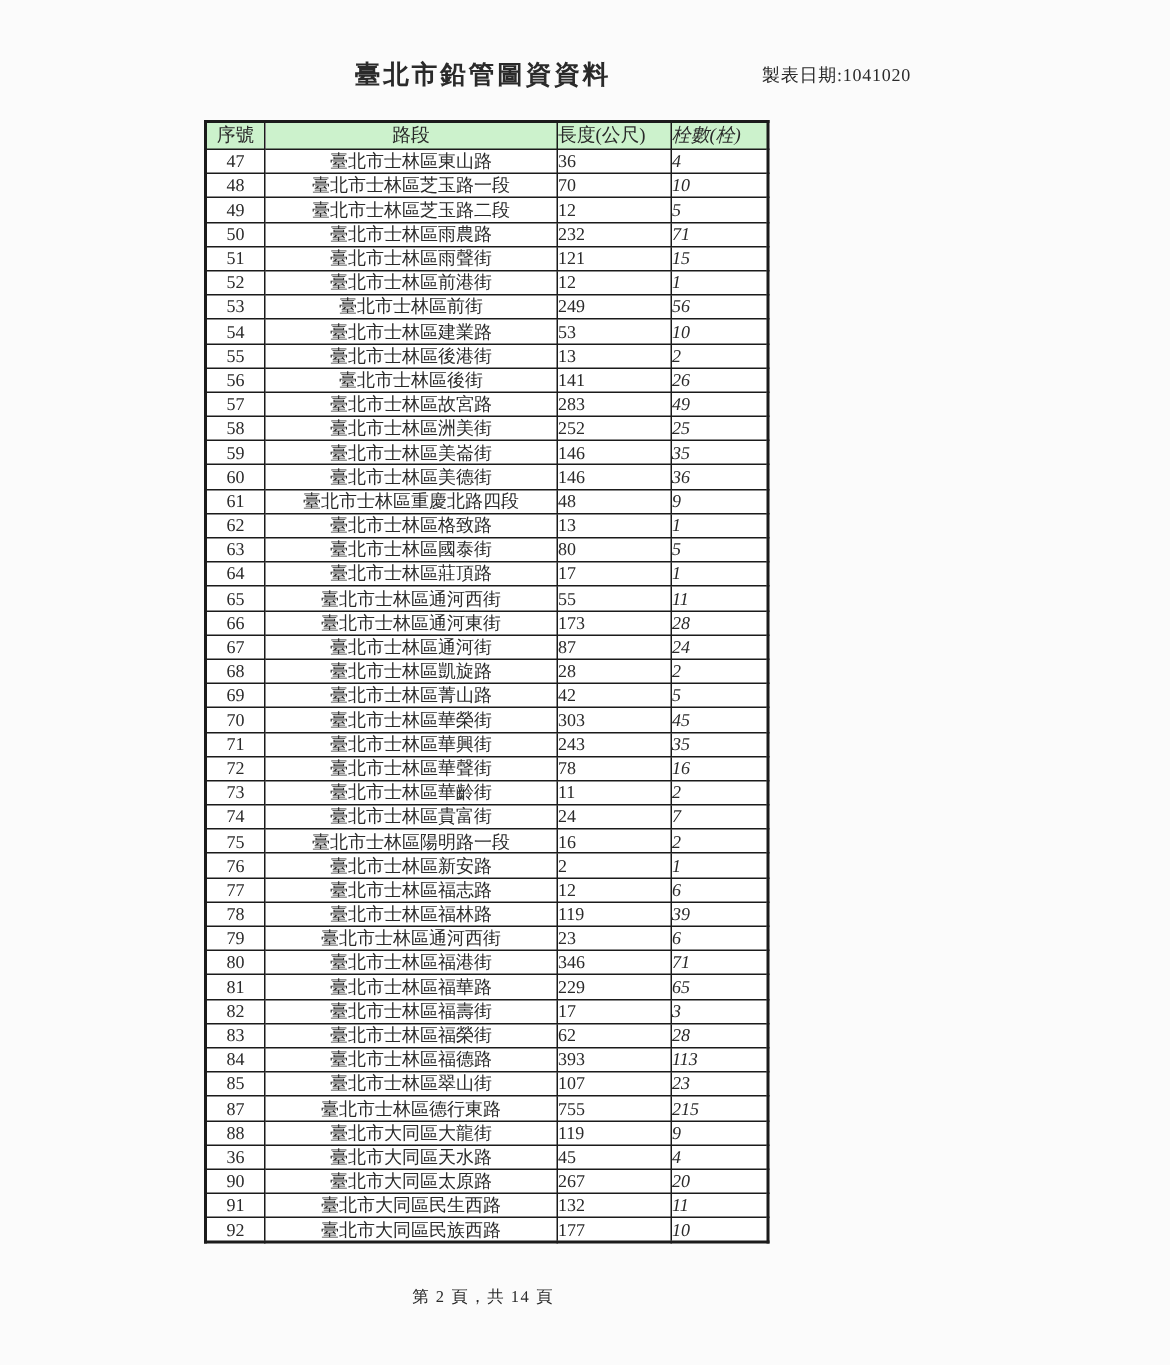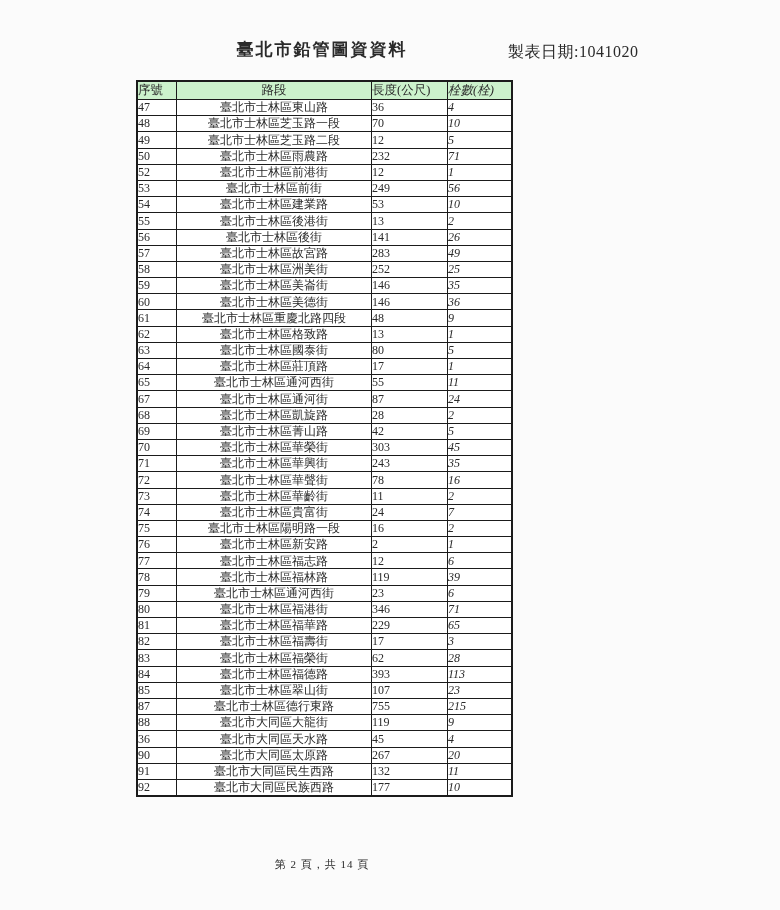--- a/index.html
+++ b/index.html
@@ -16,21 +16,21 @@
     position:relative;
     overflow:hidden;
   }
   .page-title{
     position:absolute;top:38px;left:0;width:644px;
     text-align:center;
     font-size:17px;font-weight:bold;letter-spacing:2px;
   }
   .report-date{
     position:absolute;top:42px;left:508px;
-    font-size:16px;letter-spacing:0.5px;
+    font-size:12px;letter-spacing:0.5px;
   }
   table.report{
     position:absolute;left:136px;top:80px;
     width:372px;
     border-collapse:collapse;table-layout:fixed;
     border:2px solid var(--border);
   }
   table.report th, table.report td{
     border:1px solid var(--border);
     overflow:hidden;white-space:nowrap;
@@ -42,21 +42,21 @@
     height:17px;
     font-size:12.5px;font-weight:normal;
     text-align:center;
     border-bottom:2px solid var(--border);
   }
   tbody td{
     height:15.2px;
     font-size:12px;
     background:#fff;
   }
-  .c-serial{width:38px;text-align:left;}
+  .c-serial{width:38px;text-align:center;}
   .c-road{width:194px;text-align:center;padding-left:4px;}
   .c-len{width:75px;text-align:left;padding-right:7px;}
   .c-cnt{width:63px;text-align:left;padding-right:7px;font-style:italic;}
   .page-footer{
     position:absolute;top:857px;left:136px;width:372px;
     text-align:center;
     font-size:11px;letter-spacing:1px;
   }
 </style>
 </head>
@@ -94,20 +94,26 @@
       <td class="c-len">12</td>
       <td class="c-cnt">5</td>
     </tr>
       <tr style="">
       <td class="c-serial">50</td>
       <td class="c-road">臺北市士林區雨農路</td>
       <td class="c-len">232</td>
       <td class="c-cnt">71</td>
     </tr>
       <tr style="">
+      <td class="c-serial">51</td>
+      <td class="c-road">臺北市士林區雨聲街</td>
+      <td class="c-len">121</td>
+      <td class="c-cnt">15</td>
+    </tr>
+      <tr style="">
       <td class="c-serial">52</td>
       <td class="c-road">臺北市士林區前港街</td>
       <td class="c-len">12</td>
       <td class="c-cnt">1</td>
     </tr>
       <tr style="">
       <td class="c-serial">53</td>
       <td class="c-road">臺北市士林區前街</td>
       <td class="c-len">249</td>
       <td class="c-cnt">56</td>
@@ -178,20 +184,26 @@
       <td class="c-len">17</td>
       <td class="c-cnt">1</td>
     </tr>
       <tr style="">
       <td class="c-serial">65</td>
       <td class="c-road">臺北市士林區通河西街</td>
       <td class="c-len">55</td>
       <td class="c-cnt">11</td>
     </tr>
       <tr style="">
+      <td class="c-serial">66</td>
+      <td class="c-road">臺北市士林區通河東街</td>
+      <td class="c-len">173</td>
+      <td class="c-cnt">28</td>
+    </tr>
+      <tr style="">
       <td class="c-serial">67</td>
       <td class="c-road">臺北市士林區通河街</td>
       <td class="c-len">87</td>
       <td class="c-cnt">24</td>
     </tr>
       <tr style="">
       <td class="c-serial">68</td>
       <td class="c-road">臺北市士林區凱旋路</td>
       <td class="c-len">28</td>
       <td class="c-cnt">2</td>

